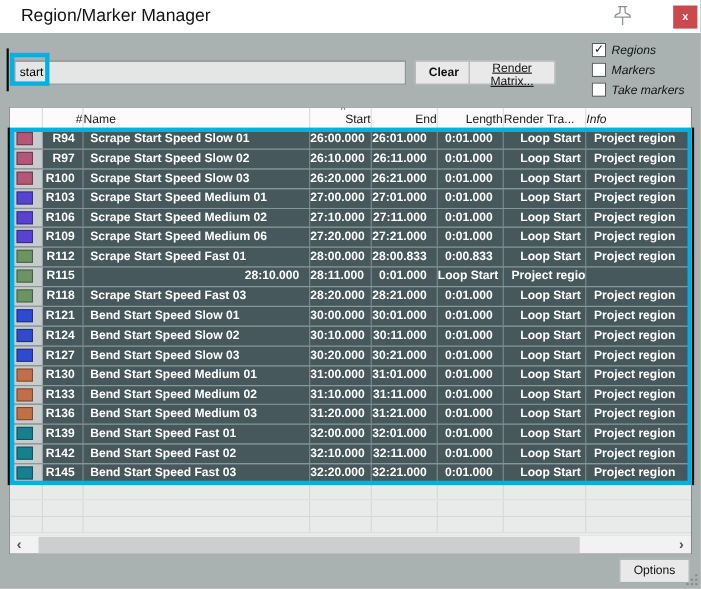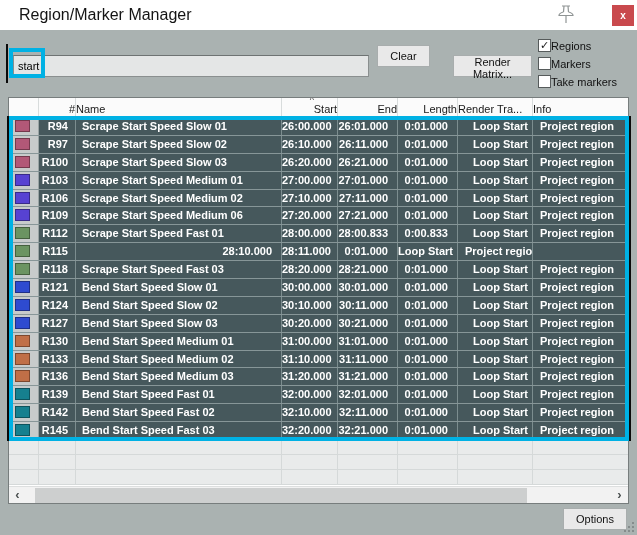--- a/index.html
+++ b/index.html
@@ -12,35 +12,35 @@
   .title{position:absolute;left:19px;top:0;line-height:30px;font-size:16px;color:#141414;}
   .pin{position:absolute;left:556px;top:4px;width:20px;height:22px;}
   .close{position:absolute;left:612px;top:5px;width:22px;height:21px;background:var(--close-bg);
          color:#fff;font-size:10px;font-weight:bold;text-align:center;line-height:21px;border:none;padding:0;cursor:default;}
   
   .filter{position:absolute;left:13px;top:55px;width:356px;height:22px;background:#e4e6e6;
           border:1px solid #8a8f8f;border-top-color:#6e7373;padding:0 4px;font-size:11px;
           font-family:inherit;color:#000;}
   .btn{position:absolute;height:22px;background:#e9e9e9;border:1px solid #a8adad;
        font-family:inherit;font-size:11px;color:#111;text-align:center;padding:0;cursor:default;}
-  .btn-clear{left:377px;top:45px;width:53px;}
-  .btn-render{left:453px;top:55px;width:79px;}
+  .btn-clear{left:377px;top:55px;width:53px;font-weight:bold;}
+  .btn-render{left:426px;top:55px;width:79px;text-decoration:underline;}
   .cbgroup{position:absolute;left:538px;top:37px;}
   .cbrow{display:flex;align-items:center;height:17px;margin-bottom:1px;white-space:nowrap;}
   .cbbox{width:13px;height:13px;background:#fff;border:1px solid #565b5b;display:inline-block;
          text-align:center;line-height:11px;font-size:11px;color:#1a1a1a;}
-  .cblabel{}
+  .cblabel{margin-left:5px;font-style:italic;}
   
   .table{position:absolute;left:8px;top:97px;width:621px;height:407px;background:#fff;
          border:1px solid #777d7d;}
   .cols{display:grid;grid-template-columns:30px 37px 206px 56px 60px 60px 75px minmax(0,1fr);}
   .thead{height:20px;background:#fbfbfb;border-bottom:1px solid #d4d8d8;}
   .hcell{position:relative;border-right:1px solid #d8dcdc;display:flex;align-items:flex-end;
          padding-bottom:2px;overflow:hidden;white-space:nowrap;color:#1a1a1a;}
-  .hcell:last-child{border-right:none;}
+  .hcell:last-child{border-right:none;font-style:italic;}
   .caret{position:absolute;top:-2px;right:23px;font-size:9px;color:#444;line-height:9px;}
   .ar{justify-content:flex-end;text-align:right;}
   .al{justify-content:flex-start;text-align:left;}
   .row{height:17.9px;line-height:17.5px;background:var(--sel-bg);color:#fff;
        border-bottom:1px solid rgba(190,202,202,0.55);font-weight:bold;}
   .cell{overflow:hidden;white-space:nowrap;border-right:1px solid rgba(170,186,186,0.55);}
   .cell.c0{background:#c7cbcb;border-right-color:#9aa4a4;}
   .chip{display:inline-block;width:15px;height:12px;margin:2px 0 0 6px;border:1px solid rgba(0,0,0,0.35);}
   .pr5{padding-right:9px;text-align:right;}
   .pr7{padding-right:7px;text-align:right;}

